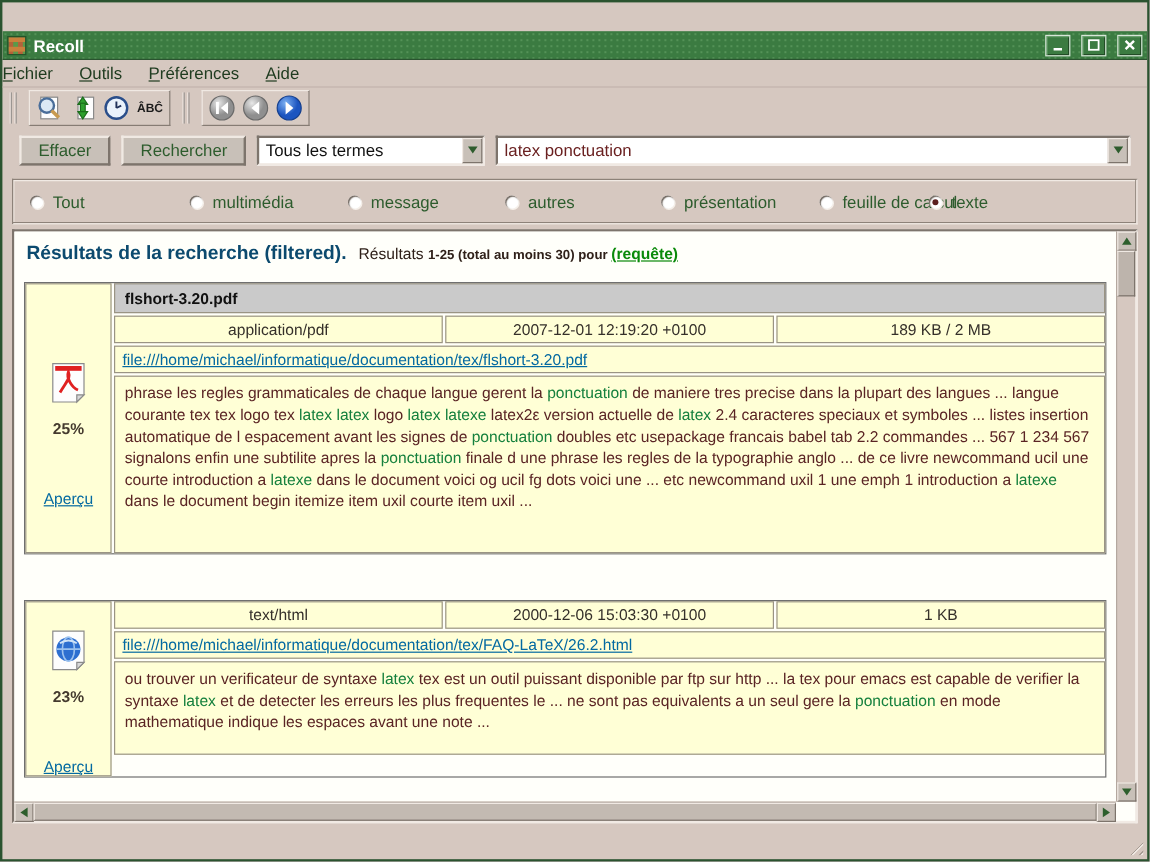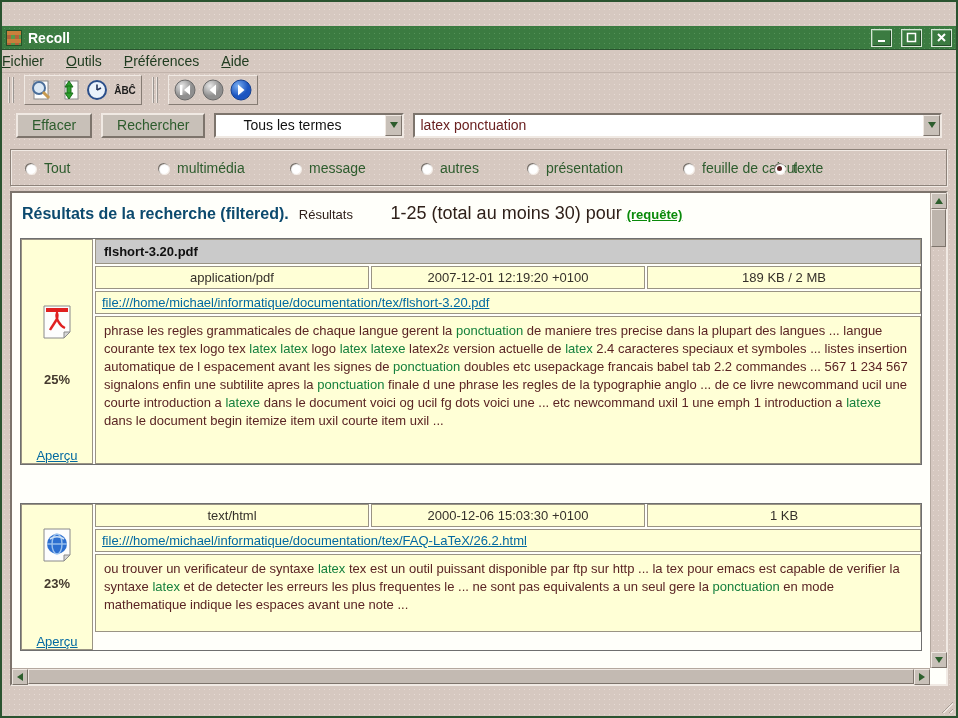--- a/index.html
+++ b/index.html
@@ -45,21 +45,21 @@
   .btn{ height:25px; padding:0 14px; background:#c8c0b8; color:#2d5c2d; font-size:14px;
     border:2px solid; border-color:#f0e9e3 #7d746c #7d746c #f0e9e3; cursor:default; font-family:inherit;}
   .combo{ height:25px; display:flex; align-items:stretch; background:#fff;
     border:2px solid; border-color:#7d746c #f0e9e3 #f0e9e3 #7d746c; }
   .combo .combo-text{ flex:1; display:flex; align-items:center; padding:0 5px; font-size:14px; color:#111;
     white-space:nowrap; overflow:hidden; }
   .combo .combo-arrow{ width:17px; background:#c8c0b8; display:flex; align-items:center; justify-content:center;
     border:1px solid; border-color:#f0e9e3 #7d746c #7d746c #f0e9e3; cursor:default;}
   .tri-down{ width:0; height:0; border-left:4px solid transparent; border-right:4px solid transparent;
     border-top:6px solid #2d5c2d; }
-  .combo-mode{ width:190px; flex:0 0 190px;padding-left:22px; }
+  .combo-mode{ width:190px; flex:0 0 190px; }
   .combo-query{ flex:1; }
   .combo-query input{ flex:1; border:none; outline:none; background:transparent; font:14px "Liberation Sans","DejaVu Sans",sans-serif;
     color:#6a2020; padding:0 5px; }
   
   .filterwrap{ flex:0 0 46px; padding:6px 8px 2px 8px; }
   .filterpanel{ position:relative; height:38px;
     border:1px solid; border-color:#8d8279 #f1eae4 #f1eae4 #8d8279;
     box-shadow:inset -1px -1px 0 #8d8279, inset 1px 1px 0 #f1eae4; }
   .radio-item{ position:absolute; top:50%; transform:translateY(-50%); display:flex; align-items:center; gap:8px; cursor:default;}
   .radio-circle{ width:11px; height:11px; border-radius:50%; background:#fff;
@@ -67,29 +67,29 @@
   .radio-item.checked .radio-circle::after{ content:""; position:absolute; inset:3px; border-radius:50%; background:#5c2020; }
   .radio-label{ color:#2d5c2d; font-size:14px; }
   
   .resultswrap{ flex:1; padding:0 8px; margin-top:2px; min-height:0; }
   .resultsframe{ height:100%; display:grid; grid-template-columns:1fr 16px; grid-template-rows:1fr 16px;
     border:2px solid; border-color:#7d746c #f1eae4 #f1eae4 #7d746c; background:#fffffa; }
   .results-main{ overflow:hidden; background:#fffffa; padding:6px 6px 0 6px; }
   .results-header{ padding:4px 2px 2px 4px; color:#2f2019; }
   .rh-title{ font-size:16px; font-weight:bold; color:#0c4a6e; margin-right:10px; }
   .rh-prefix{ font-size:13px; }
-  .rh-range{ font-size:18px; font-weight:normal;margin-left:34px; }
+  .rh-range{ font-size:11px; font-weight:bold; }
   .rh-query{ font-size:13px; font-weight:bold; color:#0a8a0a; text-decoration:underline; cursor:pointer; }
   
   .entry{ display:grid; grid-template-columns:72px 1fr; gap:2px; background:#fffffa;
     border:1px solid #6f6f6f; margin:0 2px; }
   .entry-1{ margin-top:12px; }
   .entry-2{ margin-top:38px; }
   .cell{ border:1px solid #9a9484; background:#ffffd6; }
-  .entry-left{ display:flex; flex-direction:column; align-items:center; gap:13px;justify-content:space-between; }
+  .entry-left{ display:flex; flex-direction:column; align-items:center; gap:13px; }
   .entry-1 .entry-left{ padding-top:64px; }
   .entry-2 .entry-left{ padding-top:22px; }
   .entry-right{ display:flex; flex-direction:column; gap:2px; min-width:0; }
   .e-title{ background:#cacaca; font-weight:bold; color:#101010; padding:4px 8px; }
   .e-meta{ display:grid; grid-template-columns:1fr 1fr 1fr; gap:2px; }
   .e-meta .cell{ text-align:center; padding:3px 4px; color:#35302a; }
   .e-url{ padding:3px 6px; overflow:hidden; white-space:nowrap; }
   .e-url a, .preview-link{ color:#0369a1; text-decoration:underline; cursor:pointer;margin-top:30px; }
   .e-snippet{ padding:5px 8px; color:#5a2424; line-height:18px; }
   .entry-1 .e-snippet{ min-height:148px; }
@@ -251,21 +251,21 @@
           <span class="radio-label">multimédia</span>
         </span>
       <span class="radio-item" style="left:279px">
           <span class="radio-circle"></span>
           <span class="radio-label">message</span>
         </span>
       <span class="radio-item" style="left:410px">
           <span class="radio-circle"></span>
           <span class="radio-label">autres</span>
         </span>
-      <span class="radio-item" style="left:516px">
+      <span class="radio-item" style="left:540px">
           <span class="radio-circle"></span>
           <span class="radio-label">présentation</span>
         </span>
       <span class="radio-item" style="left:672px">
           <span class="radio-circle"></span>
           <span class="radio-label">feuille de calcul</span>
         </span>
       <span class="radio-item checked" style="left:763px">
           <span class="radio-circle"></span>
           <span class="radio-label">texte</span>

